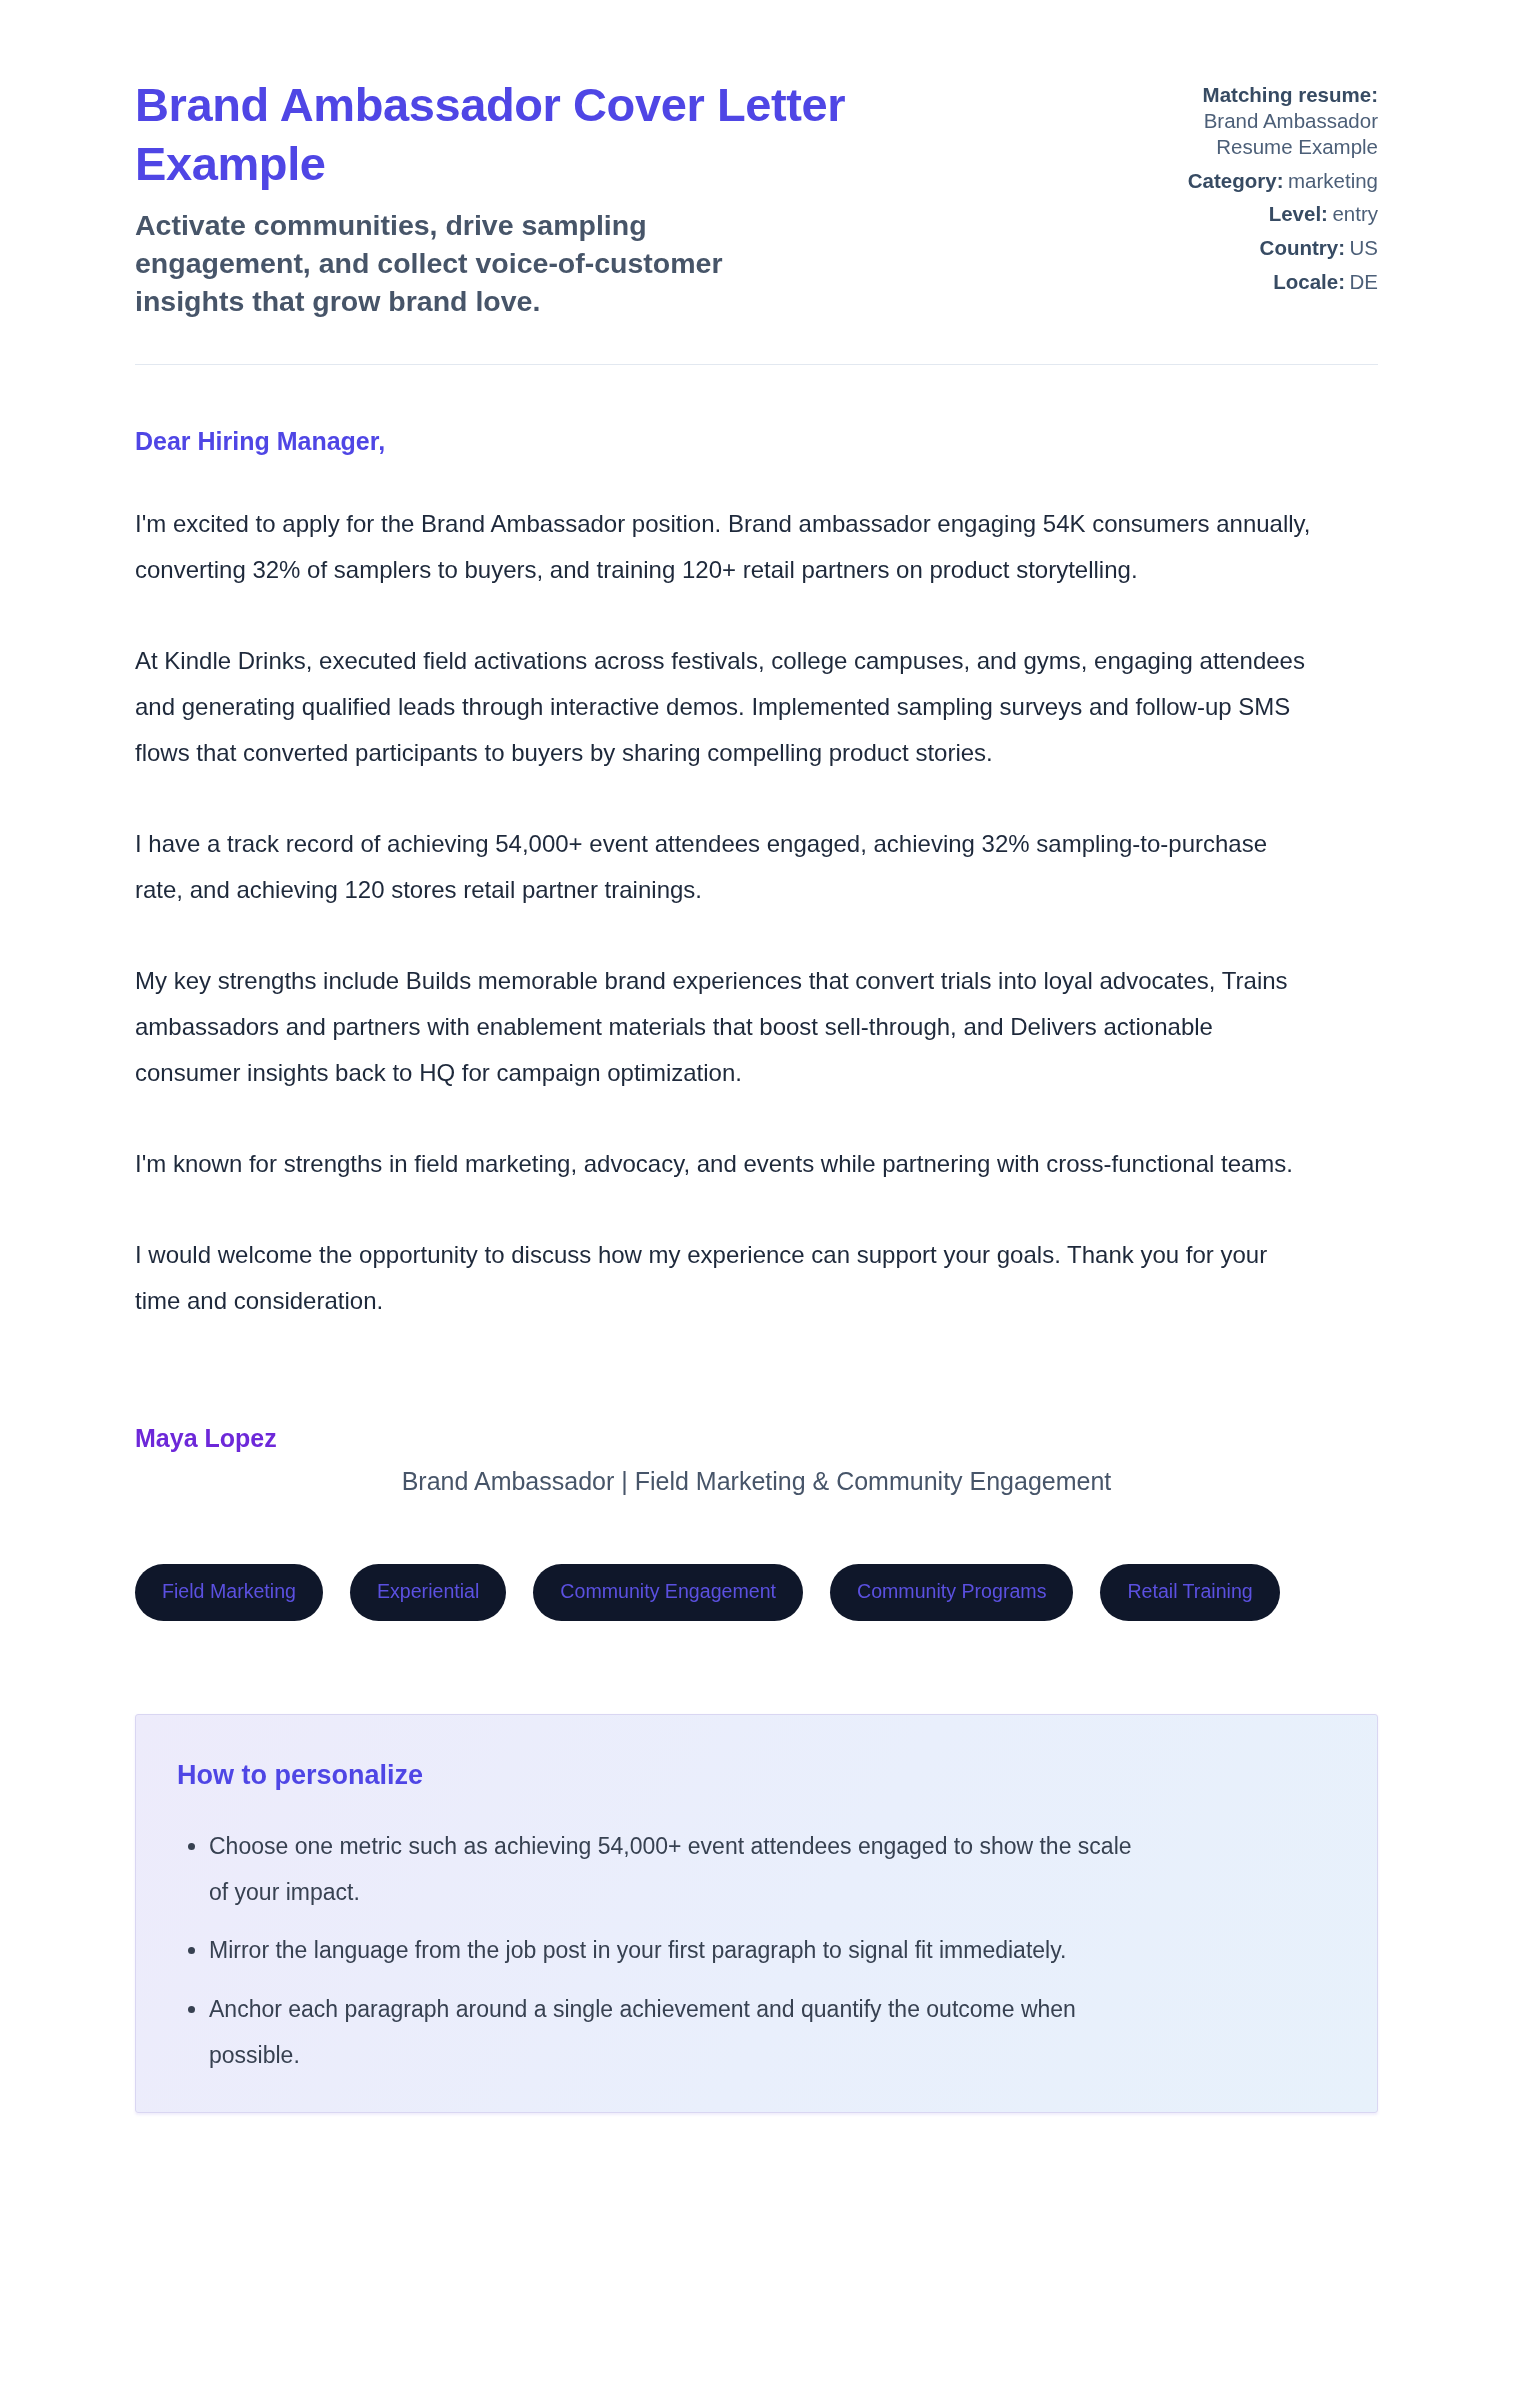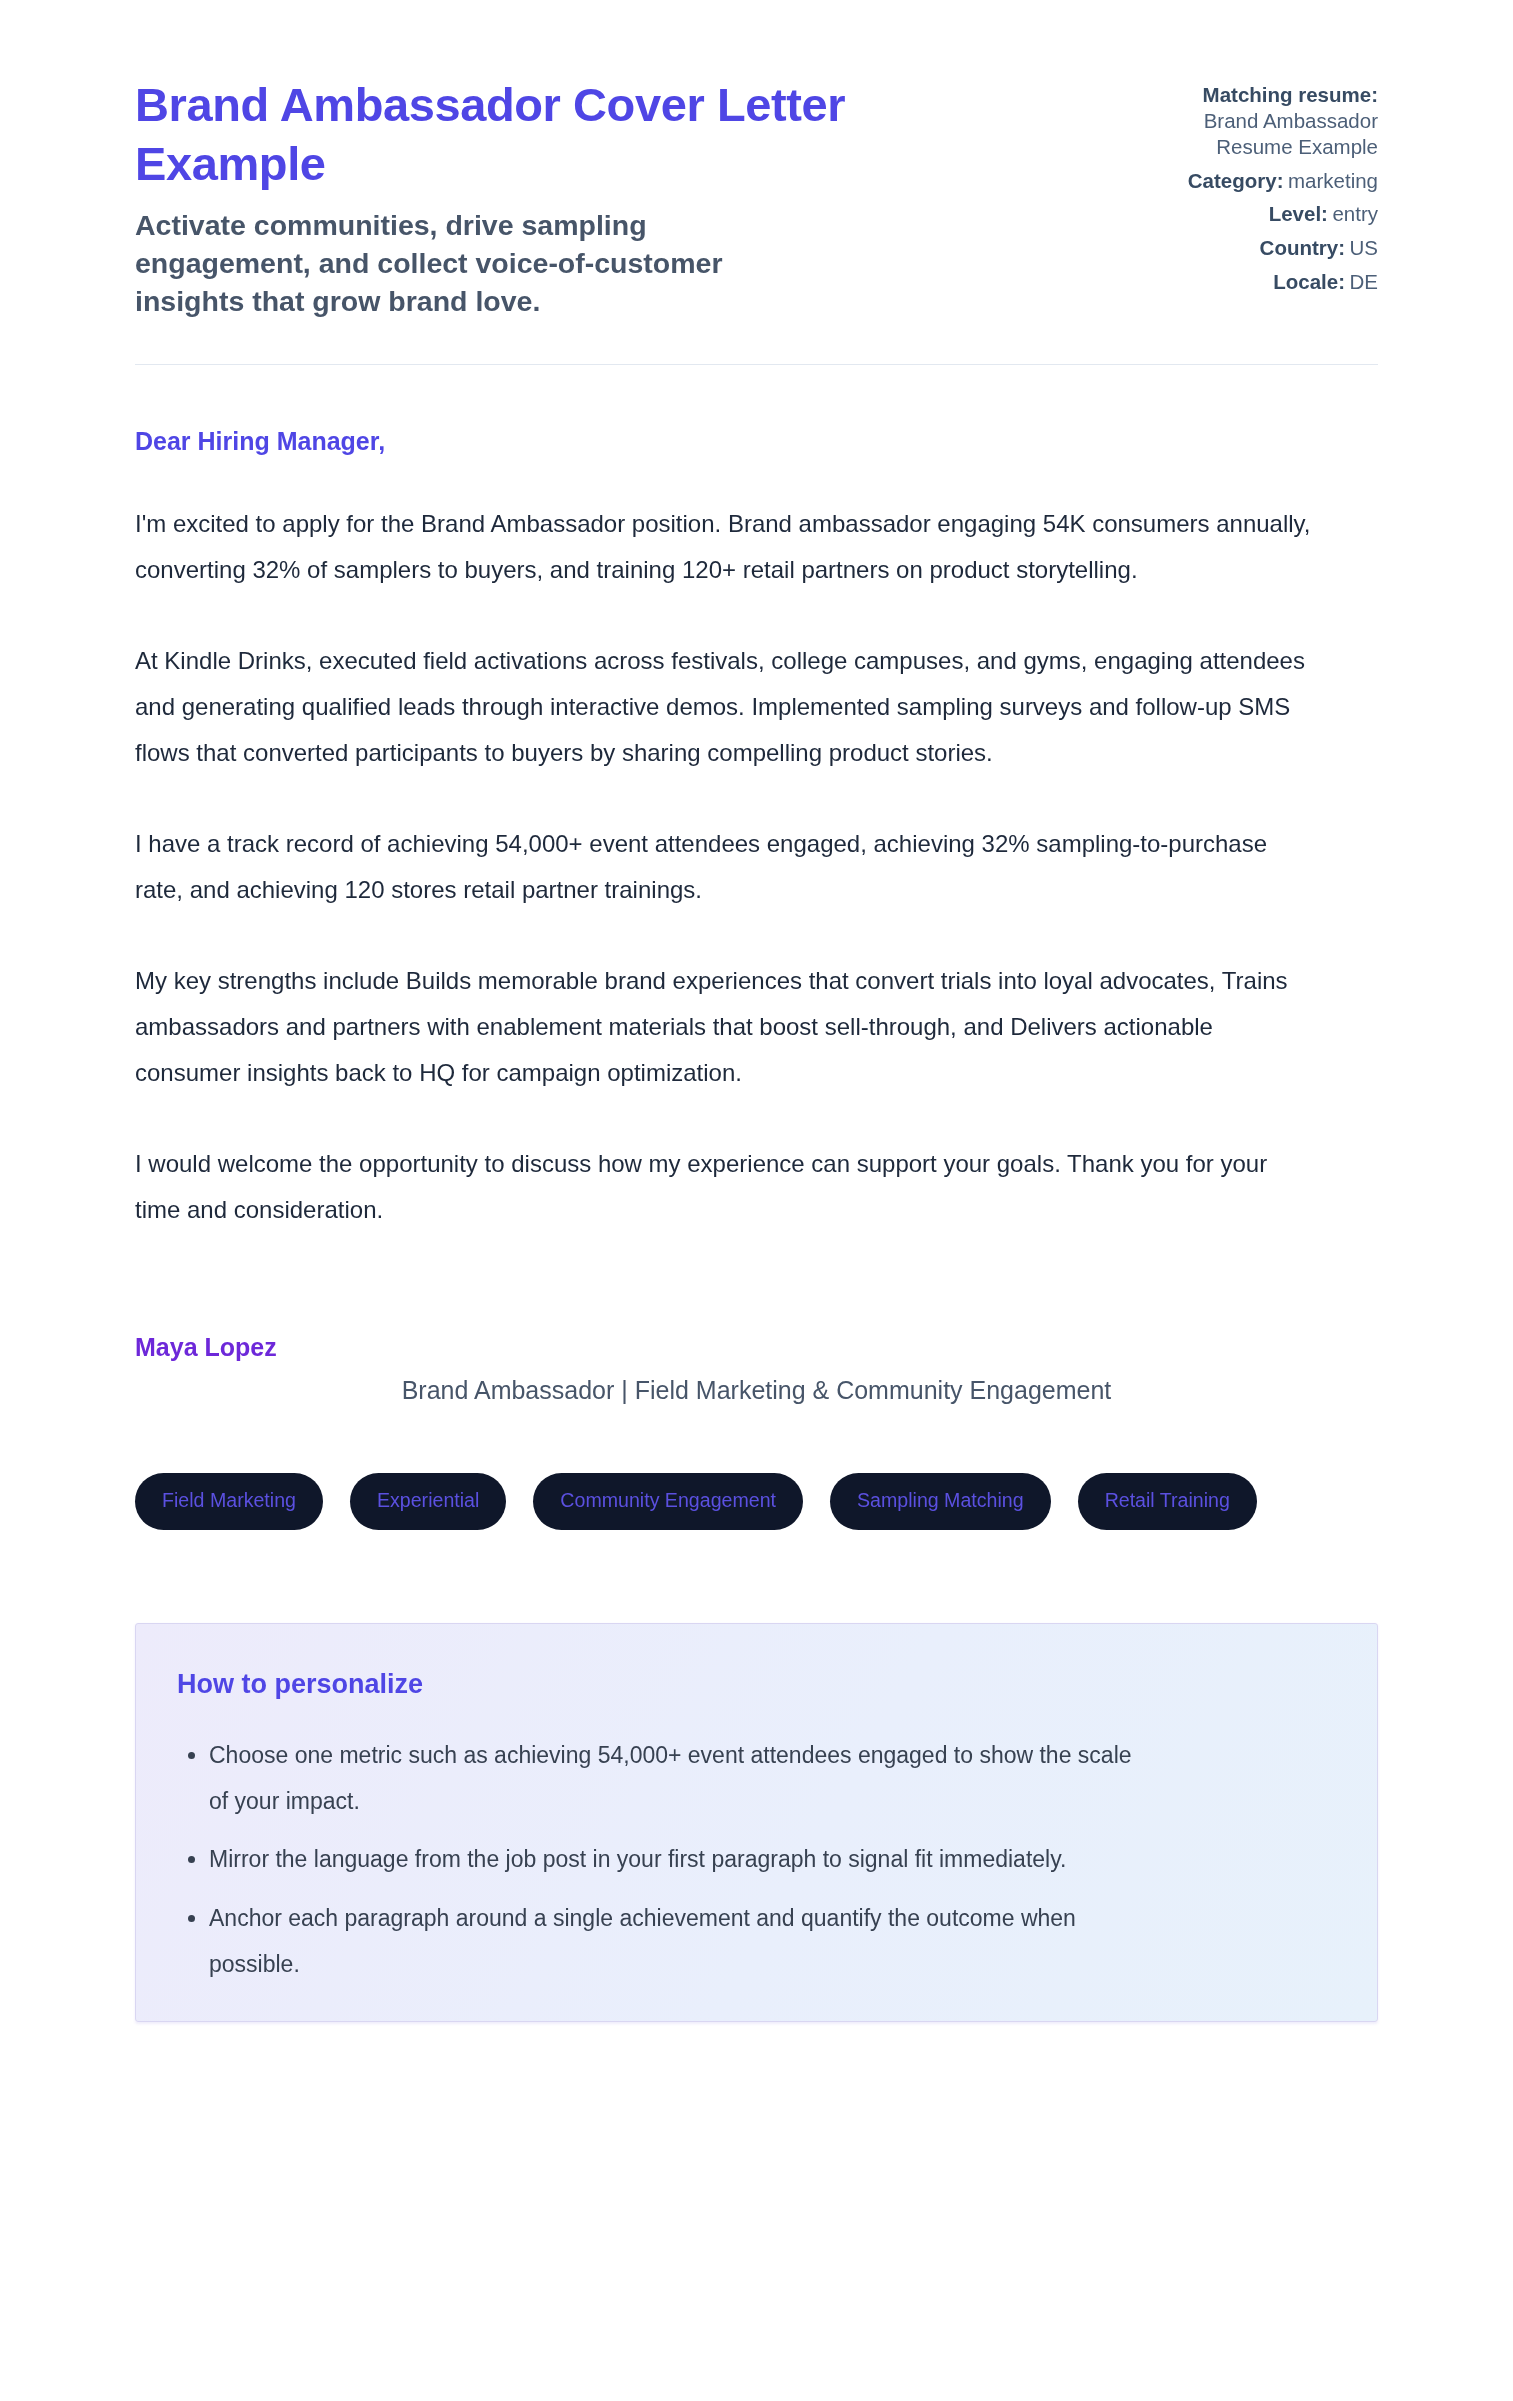--- a/index.html
+++ b/index.html
@@ -142,33 +142,34 @@
 
   <hr class="divider">
 
   <section class="letter">
     <p class="greeting">Dear Hiring Manager,</p>
 
     <p class="para">I'm excited to apply for the Brand Ambassador position. Brand ambassador engaging 54K consumers annually, converting 32% of samplers to buyers, and training 120+ retail partners on product storytelling.</p>
     <p class="para">At Kindle Drinks, executed field activations across festivals, college campuses, and gyms, engaging attendees and generating qualified leads through interactive demos. Implemented sampling surveys and follow-up SMS flows that converted participants to buyers by sharing compelling product stories.</p>
     <p class="para">I have a track record of achieving 54,000+ event attendees engaged, achieving 32% sampling-to-purchase rate, and achieving 120 stores retail partner trainings.</p>
     <p class="para">My key strengths include Builds memorable brand experiences that convert trials into loyal advocates, Trains ambassadors and partners with enablement materials that boost sell-through, and Delivers actionable consumer insights back to HQ for campaign optimization.</p>
+    <p class="para">I'm known for strengths in field marketing, advocacy, and events while partnering with cross-functional teams.</p>
     <p class="para">I would welcome the opportunity to discuss how my experience can support your goals. Thank you for your time and consideration.</p>
 
     <div class="signature">
       <p class="sig-name">Maya Lopez</p>
       <p class="sig-role">Brand Ambassador | Field Marketing &amp; Community Engagement</p>
     </div>
   </section>
 
   <div class="tags">
     <span class="pill">Field Marketing</span>
     <span class="pill">Experiential</span>
     <span class="pill">Community Engagement</span>
-    <span class="pill">Sampling Matching</span>
+    <span class="pill">Community Programs</span>
     <span class="pill">Retail Training</span>
   </div>
 
   <section class="tips">
     <h2 class="tips-heading">How to personalize</h2>
     <ul class="tips-list">
       <li>Choose one metric such as achieving 54,000+ event attendees engaged to show the scale of your impact.</li>
       <li>Mirror the language from the job post in your first paragraph to signal fit immediately.</li>
       <li>Anchor each paragraph around a single achievement and quantify the outcome when possible.</li>
     </ul>

